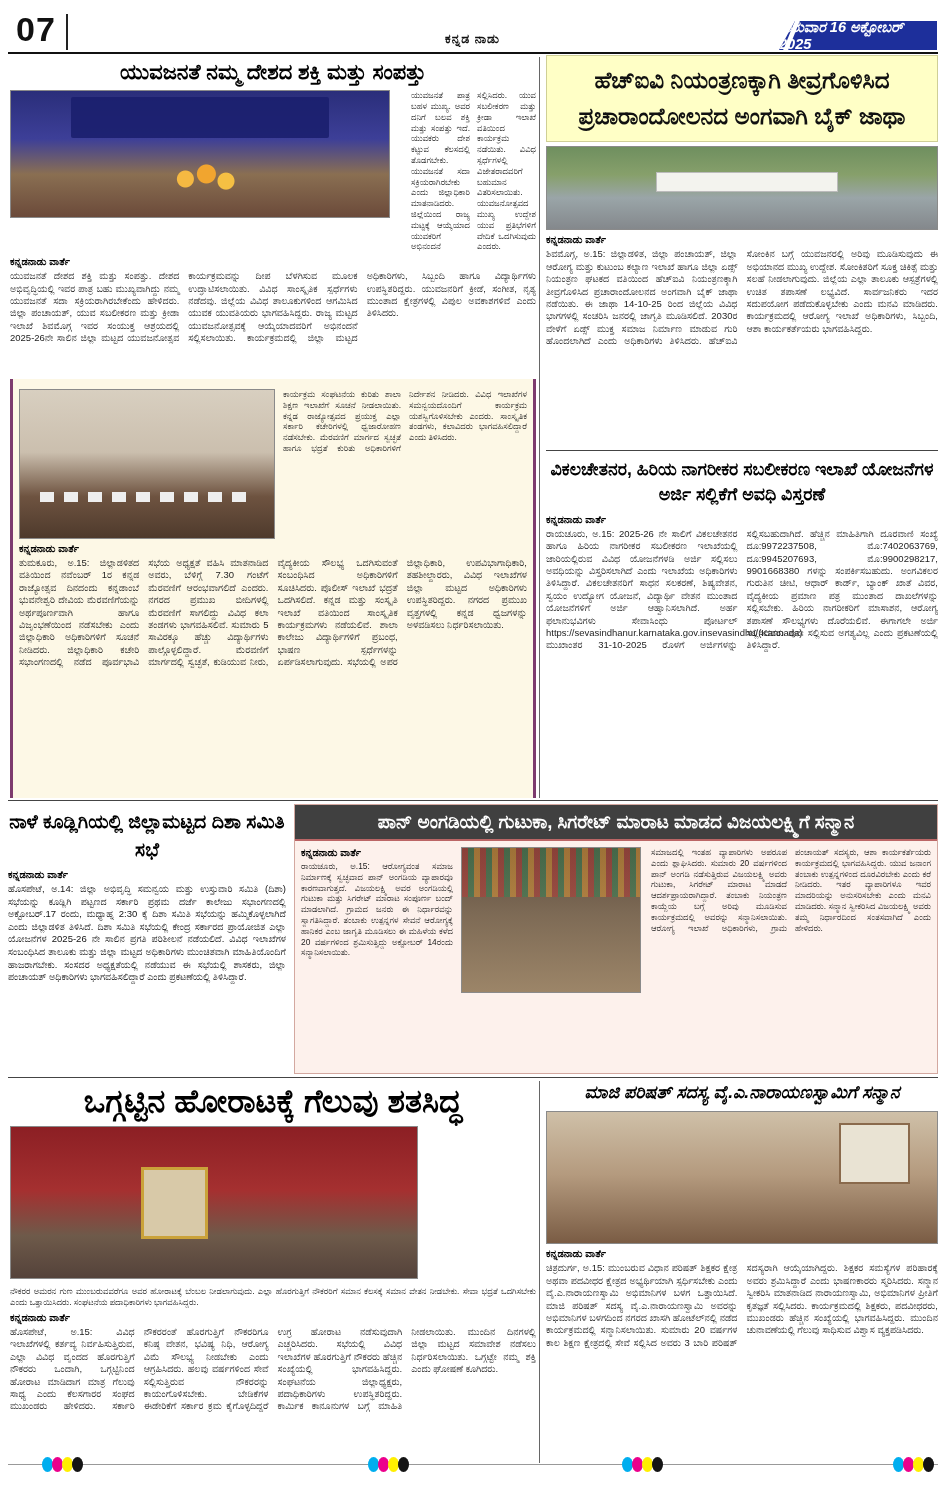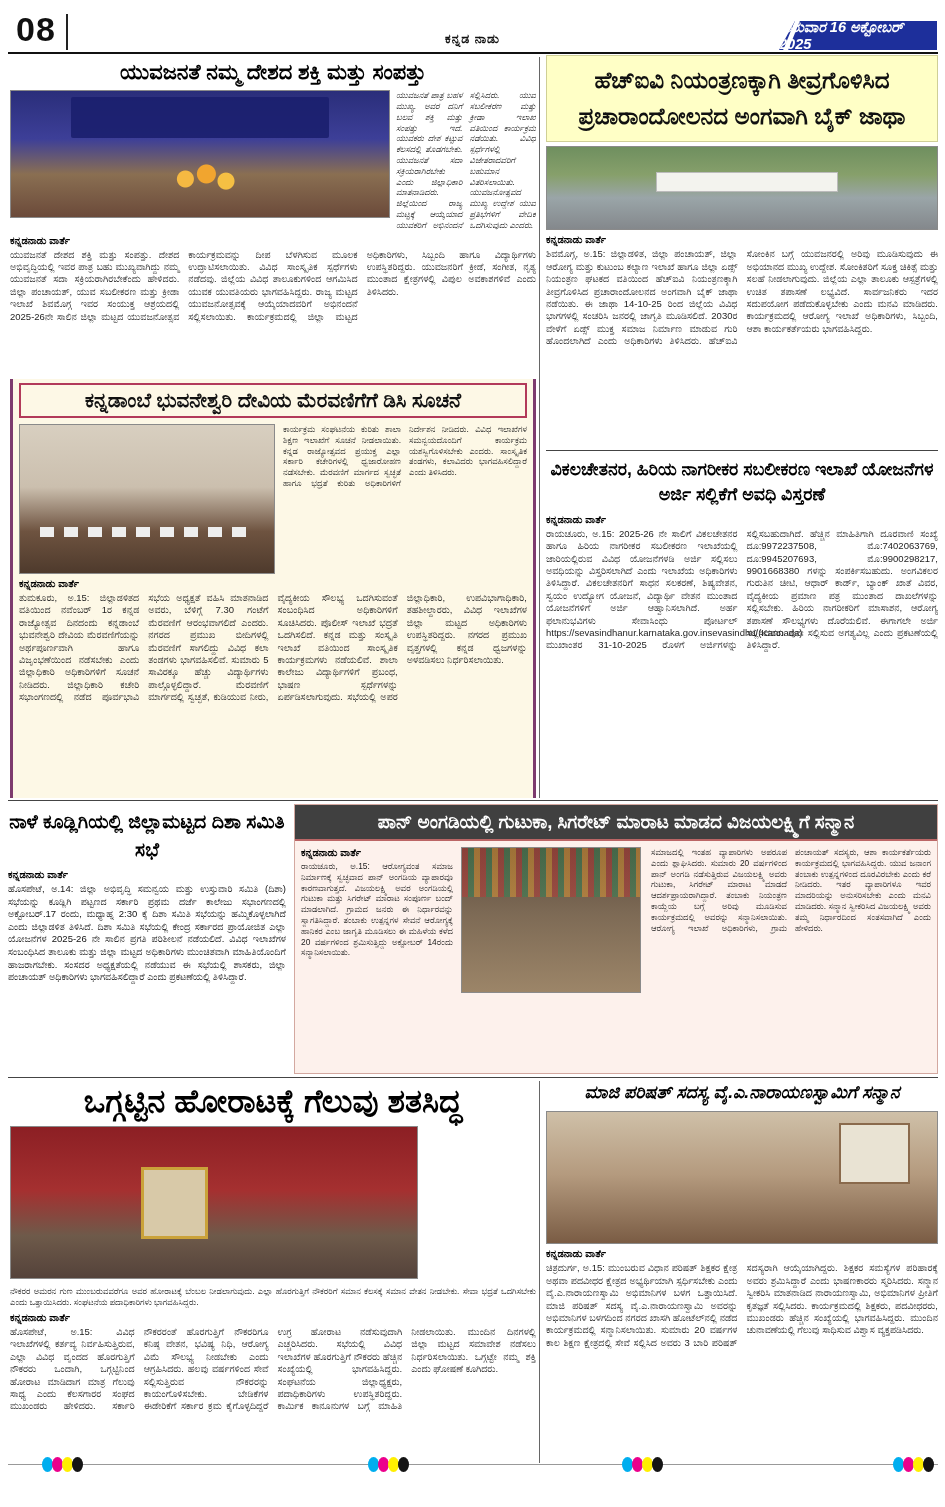--- a/index.html
+++ b/index.html
@@ -49,21 +49,21 @@
   .photo-shop { background:linear-gradient(180deg,#5a4a3c 0%,#7d6a55 45%,#9c8568 100%); }
   .photo-shop::before { content:""; position:absolute; top:0; left:0; right:0; height:34%; opacity:.45;
       background:repeating-linear-gradient(90deg,#c23333 0 6px,#2a8856 6px 12px,#f0a030 12px 18px); }
   .photo-stage { background:linear-gradient(180deg,#8c1f24 0%,#a53030 42%,#6e5a4a 72%,#54423a 100%); }
   .photo-stage::before { content:""; position:absolute; left:32%; top:26%; width:15%; height:44%; background:#d8c9a8; border:3px solid #caa23a; }
   .photo-hall { background:linear-gradient(180deg,#cfc0a8 0%,#b49a7e 48%,#7a5c44 100%); }
   .photo-hall::before { content:""; position:absolute; right:7%; top:8%; width:17%; height:44%; background:#e9e3d3; border:2px solid #8a6a4c; }
 
   
   #a1 { left:10px; top:57px; width:526px; height:320px; }
-  #a1 .row { display:flex; gap:6px;font-style:italic; }
+  #a1 .row { display:flex; gap:21px; }
   #a1 .photo { width:380px; height:128px; }
   #a1 .sidecol { flex:1; column-count:2; column-gap:7px; }
   #a1 .main { height:128px; }
 
   
   #a2 { left:546px; top:55px; width:392px; height:393px; }
   .yellow-head { background:#ffffc6; border:1px solid #cfcf96; font-size:23px; font-weight:800; text-align:center; line-height:1.55; padding:7px 4px; }
   #a2 .photo { width:100%; height:84px; margin-top:4px; }
   #a2 .main { height:212px; }
 
@@ -111,21 +111,21 @@
   #foot-rule { left:8px; top:1464px; width:930px; background:#999; }
   .cmyk { position:absolute; top:1457px; display:flex; }
   .cmyk span { width:11px; height:15px; border-radius:50%; margin-right:-1px; }
   .c-c{background:#00aeef;} .c-m{background:#ec008c;} .c-y{background:#ffef00;} .c-k{background:#141414;}
 </style>
 </head>
 <body>
 
 <div id="page">
 
-  <div class="page-num">08</div>
+  <div class="page-num">07</div>
   <div class="head-vbar"></div>
   <div class="masthead">ಕನ್ನಡ ನಾಡು</div>
   <div class="date-badge">ಗುರುವಾರ 16 ಅಕ್ಟೋಬರ್ 2025</div>
   <div class="hrule" id="header-rule"></div>
 
   <div class="vrule" style="left:539px;top:57px;height:741px;"></div>
   <div class="hrule" style="left:546px;top:450px;width:392px;"></div>
   <div class="hrule" style="left:8px;top:800px;width:930px;"></div>
   <div class="hrule" style="left:8px;top:1077px;width:930px;"></div>
   <div class="vrule" style="left:539px;top:1081px;height:382px;"></div>
@@ -141,21 +141,20 @@
   </article>
 
   <article id="a2">
     <div class="yellow-head">ಹೆಚ್‌ಐವಿ ನಿಯಂತ್ರಣಕ್ಕಾಗಿ ತೀವ್ರಗೊಳಿಸಿದ ಪ್ರಚಾರಾಂದೋಲನದ ಅಂಗವಾಗಿ ಬೈಕ್ ಜಾಥಾ</div>
     <div class="photo photo-jatha"></div>
     <div class="byline">ಕನ್ನಡನಾಡು ವಾರ್ತೆ</div>
     <div class="body-cols cols2 main">ಶಿವಮೊಗ್ಗ, ಅ.15: ಜಿಲ್ಲಾಡಳಿತ, ಜಿಲ್ಲಾ ಪಂಚಾಯತ್, ಜಿಲ್ಲಾ ಆರೋಗ್ಯ ಮತ್ತು ಕುಟುಂಬ ಕಲ್ಯಾಣ ಇಲಾಖೆ ಹಾಗೂ ಜಿಲ್ಲಾ ಏಡ್ಸ್ ನಿಯಂತ್ರಣ ಘಟಕದ ವತಿಯಿಂದ ಹೆಚ್‌ಐವಿ ನಿಯಂತ್ರಣಕ್ಕಾಗಿ ತೀವ್ರಗೊಳಿಸಿದ ಪ್ರಚಾರಾಂದೋಲನದ ಅಂಗವಾಗಿ ಬೈಕ್ ಜಾಥಾ ನಡೆಯಿತು. ಈ ಜಾಥಾ 14-10-25 ರಿಂದ ಜಿಲ್ಲೆಯ ವಿವಿಧ ಭಾಗಗಳಲ್ಲಿ ಸಂಚರಿಸಿ ಜನರಲ್ಲಿ ಜಾಗೃತಿ ಮೂಡಿಸಲಿದೆ. 2030ರ ವೇಳೆಗೆ ಏಡ್ಸ್ ಮುಕ್ತ ಸಮಾಜ ನಿರ್ಮಾಣ ಮಾಡುವ ಗುರಿ ಹೊಂದಲಾಗಿದೆ ಎಂದು ಅಧಿಕಾರಿಗಳು ತಿಳಿಸಿದರು. ಹೆಚ್‌ಐವಿ ಸೋಂಕಿನ ಬಗ್ಗೆ ಯುವಜನರಲ್ಲಿ ಅರಿವು ಮೂಡಿಸುವುದು ಈ ಅಭಿಯಾನದ ಮುಖ್ಯ ಉದ್ದೇಶ. ಸೋಂಕಿತರಿಗೆ ಸೂಕ್ತ ಚಿಕಿತ್ಸೆ ಮತ್ತು ಸಲಹೆ ನೀಡಲಾಗುವುದು. ಜಿಲ್ಲೆಯ ಎಲ್ಲಾ ತಾಲೂಕು ಆಸ್ಪತ್ರೆಗಳಲ್ಲಿ ಉಚಿತ ತಪಾಸಣೆ ಲಭ್ಯವಿದೆ. ಸಾರ್ವಜನಿಕರು ಇದರ ಸದುಪಯೋಗ ಪಡೆದುಕೊಳ್ಳಬೇಕು ಎಂದು ಮನವಿ ಮಾಡಿದರು. ಕಾರ್ಯಕ್ರಮದಲ್ಲಿ ಆರೋಗ್ಯ ಇಲಾಖೆ ಅಧಿಕಾರಿಗಳು, ಸಿಬ್ಬಂದಿ, ಆಶಾ ಕಾರ್ಯಕರ್ತೆಯರು ಭಾಗವಹಿಸಿದ್ದರು.</div>
   </article>
 
   <article id="a3">
-    <div class="maroon-head">ಕನ್ನಡಾಂಬೆ ಭುವನೇಶ್ವರಿ ದೇವಿಯ ಮೆರವಣಿಗೆಗೆ ಡಿಸಿ ಸೂಚನೆ</div>
     <div class="row">
       <div class="photo photo-meeting"></div>
       <div class="sidecol tiny">ಕಾರ್ಯಕ್ರಮ ಸಂಘಟನೆಯ ಕುರಿತು ಶಾಲಾ ಶಿಕ್ಷಣ ಇಲಾಖೆಗೆ ಸೂಚನೆ ನೀಡಲಾಯಿತು. ಕನ್ನಡ ರಾಜ್ಯೋತ್ಸವದ ಪ್ರಯುಕ್ತ ಎಲ್ಲಾ ಸರ್ಕಾರಿ ಕಚೇರಿಗಳಲ್ಲಿ ಧ್ವಜಾರೋಹಣ ನಡೆಸಬೇಕು. ಮೆರವಣಿಗೆ ಮಾರ್ಗದ ಸ್ವಚ್ಛತೆ ಹಾಗೂ ಭದ್ರತೆ ಕುರಿತು ಅಧಿಕಾರಿಗಳಿಗೆ ನಿರ್ದೇಶನ ನೀಡಿದರು. ವಿವಿಧ ಇಲಾಖೆಗಳ ಸಮನ್ವಯದೊಂದಿಗೆ ಕಾರ್ಯಕ್ರಮ ಯಶಸ್ವಿಗೊಳಿಸಬೇಕು ಎಂದರು. ಸಾಂಸ್ಕೃತಿಕ ತಂಡಗಳು, ಕಲಾವಿದರು ಭಾಗವಹಿಸಲಿದ್ದಾರೆ ಎಂದು ತಿಳಿಸಿದರು.</div>
     </div>
     <div class="byline">ಕನ್ನಡನಾಡು ವಾರ್ತೆ</div>
     <div class="body-cols cols4 main">ತುಮಕೂರು, ಅ.15: ಜಿಲ್ಲಾಡಳಿತದ ವತಿಯಿಂದ ನವೆಂಬರ್ 1ರ ಕನ್ನಡ ರಾಜ್ಯೋತ್ಸವ ದಿನದಂದು ಕನ್ನಡಾಂಬೆ ಭುವನೇಶ್ವರಿ ದೇವಿಯ ಮೆರವಣಿಗೆಯನ್ನು ಅರ್ಥಪೂರ್ಣವಾಗಿ ಹಾಗೂ ವಿಜೃಂಭಣೆಯಿಂದ ನಡೆಸಬೇಕು ಎಂದು ಜಿಲ್ಲಾಧಿಕಾರಿ ಅಧಿಕಾರಿಗಳಿಗೆ ಸೂಚನೆ ನೀಡಿದರು. ಜಿಲ್ಲಾಧಿಕಾರಿ ಕಚೇರಿ ಸಭಾಂಗಣದಲ್ಲಿ ನಡೆದ ಪೂರ್ವಭಾವಿ ಸಭೆಯ ಅಧ್ಯಕ್ಷತೆ ವಹಿಸಿ ಮಾತನಾಡಿದ ಅವರು, ಬೆಳಿಗ್ಗೆ 7.30 ಗಂಟೆಗೆ ಮೆರವಣಿಗೆ ಆರಂಭವಾಗಲಿದೆ ಎಂದರು. ನಗರದ ಪ್ರಮುಖ ಬೀದಿಗಳಲ್ಲಿ ಮೆರವಣಿಗೆ ಸಾಗಲಿದ್ದು ವಿವಿಧ ಕಲಾ ತಂಡಗಳು ಭಾಗವಹಿಸಲಿವೆ. ಸುಮಾರು 5 ಸಾವಿರಕ್ಕೂ ಹೆಚ್ಚು ವಿದ್ಯಾರ್ಥಿಗಳು ಪಾಲ್ಗೊಳ್ಳಲಿದ್ದಾರೆ. ಮೆರವಣಿಗೆ ಮಾರ್ಗದಲ್ಲಿ ಸ್ವಚ್ಛತೆ, ಕುಡಿಯುವ ನೀರು, ವೈದ್ಯಕೀಯ ಸೌಲಭ್ಯ ಒದಗಿಸುವಂತೆ ಸಂಬಂಧಿಸಿದ ಅಧಿಕಾರಿಗಳಿಗೆ ಸೂಚಿಸಿದರು. ಪೊಲೀಸ್ ಇಲಾಖೆ ಭದ್ರತೆ ಒದಗಿಸಲಿದೆ. ಕನ್ನಡ ಮತ್ತು ಸಂಸ್ಕೃತಿ ಇಲಾಖೆ ವತಿಯಿಂದ ಸಾಂಸ್ಕೃತಿಕ ಕಾರ್ಯಕ್ರಮಗಳು ನಡೆಯಲಿವೆ. ಶಾಲಾ ಕಾಲೇಜು ವಿದ್ಯಾರ್ಥಿಗಳಿಗೆ ಪ್ರಬಂಧ, ಭಾಷಣ ಸ್ಪರ್ಧೆಗಳನ್ನು ಏರ್ಪಡಿಸಲಾಗುವುದು. ಸಭೆಯಲ್ಲಿ ಅಪರ ಜಿಲ್ಲಾಧಿಕಾರಿ, ಉಪವಿಭಾಗಾಧಿಕಾರಿ, ತಹಶೀಲ್ದಾರರು, ವಿವಿಧ ಇಲಾಖೆಗಳ ಜಿಲ್ಲಾ ಮಟ್ಟದ ಅಧಿಕಾರಿಗಳು ಉಪಸ್ಥಿತರಿದ್ದರು. ನಗರದ ಪ್ರಮುಖ ವೃತ್ತಗಳಲ್ಲಿ ಕನ್ನಡ ಧ್ವಜಗಳನ್ನು ಅಳವಡಿಸಲು ನಿರ್ಧರಿಸಲಾಯಿತು.</div>
   </article>
 
   <article id="a4">
     <h2 class="headline-md">ವಿಕಲಚೇತನರ, ಹಿರಿಯ ನಾಗರೀಕರ ಸಬಲೀಕರಣ ಇಲಾಖೆ ಯೋಜನೆಗಳ ಅರ್ಜಿ ಸಲ್ಲಿಕೆಗೆ ಅವಧಿ ವಿಸ್ತರಣೆ</h2>

